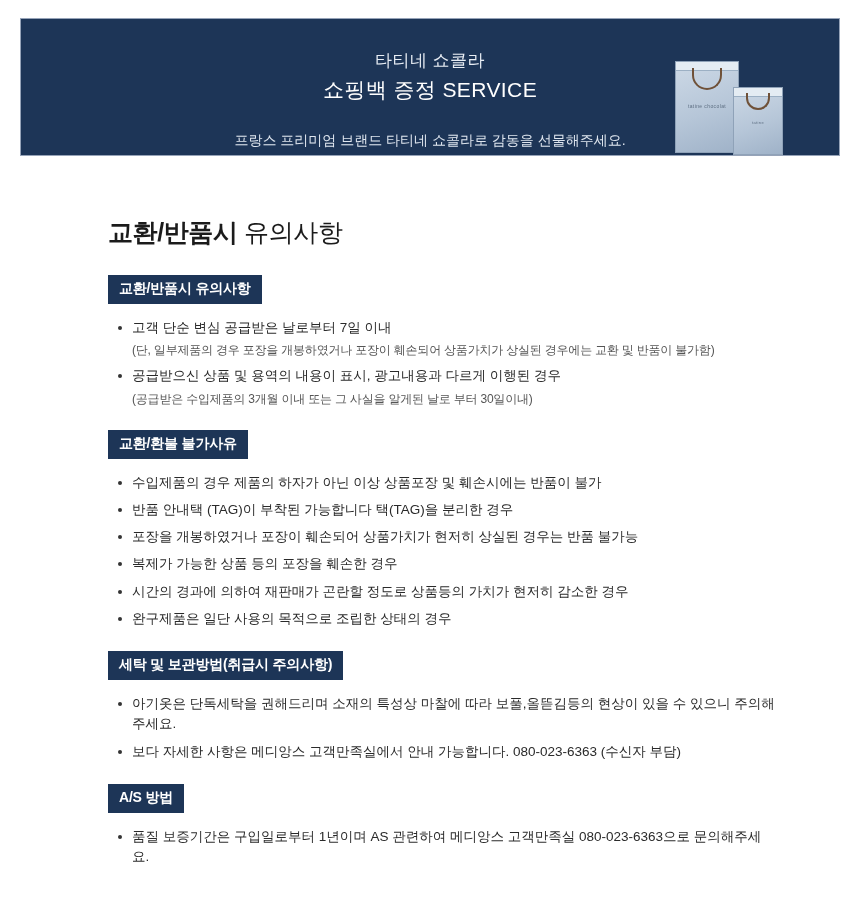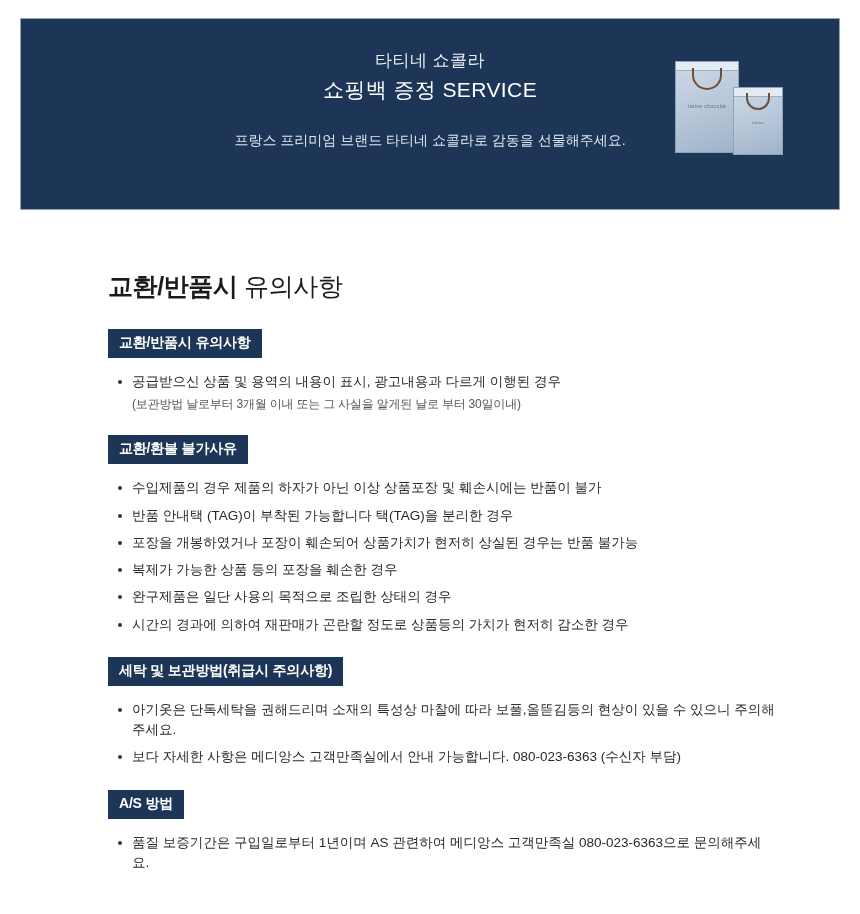--- a/index.html
+++ b/index.html
@@ -19,21 +19,21 @@
   
   .banner-wrap {
     width: 860px;
     padding: 18px 20px 22px 20px;
     background: #ffffff;
   }
   .banner {
     position: relative;
     background: #1d3557;
     border: 1px solid #96a3b8;
-    height: 192px;
+    height: 138px;
     padding: 30px 30px 0 30px;
     overflow: hidden;
   }
   .banner-inner {
     text-align: center;
     color: #ffffff;
   }
   .banner-line1 {
     font-size: 17px;
     letter-spacing: 0.5px;
@@ -195,35 +195,39 @@
 
   <h1 class="page-title">
     <span>교환/반품시</span>
     <span class="light">유의사항</span>
   </h1>
 
   <div class="section">
     <div class="section-tag">교환/반품시 유의사항</div>
     <ul class="bullets">
       <li>
+        <span>고객 단순 변심 공급받은 날로부터 7일 이내</span>
+        <span class="sub-note">(단, 일부제품의 경우 포장을 개봉하였거나 포장이 훼손되어 상품가치가 상실된 경우에는 교환 및 반품이 불가함)</span>
+      </li>
+      <li>
         <span>공급받으신 상품 및 용역의 내용이 표시, 광고내용과 다르게 이행된 경우</span>
-        <span class="sub-note">(보관방법 날로부터 3개월 이내 또는 그 사실을 알게된 날로 부터 30일이내)</span>
+        <span class="sub-note">(공급받은 수입제품의 3개월 이내 또는 그 사실을 알게된 날로 부터 30일이내)</span>
       </li>
     </ul>
   </div>
 
   <div class="section">
     <div class="section-tag">교환/환불 불가사유</div>
     <ul class="bullets tight">
       <li><span>수입제품의 경우 제품의 하자가 아닌 이상 상품포장 및 훼손시에는 반품이 불가</span></li>
       <li><span>반품 안내택 (TAG)이 부착된 가능합니다 택(TAG)을 분리한 경우</span></li>
       <li><span>포장을 개봉하였거나 포장이 훼손되어 상품가치가 현저히 상실된 경우는 반품 불가능</span></li>
       <li><span>복제가 가능한 상품 등의 포장을 훼손한 경우</span></li>
+      <li><span>시간의 경과에 의하여 재판매가 곤란할 정도로 상품등의 가치가 현저히 감소한 경우</span></li>
       <li><span>완구제품은 일단 사용의 목적으로 조립한 상태의 경우</span></li>
-      <li><span>시간의 경과에 의하여 재판매가 곤란할 정도로 상품등의 가치가 현저히 감소한 경우</span></li>
     </ul>
   </div>
 
   <div class="section">
     <div class="section-tag">세탁 및 보관방법(취급시 주의사항)</div>
     <ul class="bullets tight">
       <li><span>아기옷은 단독세탁을 권해드리며 소재의 특성상 마찰에 따라 보풀,올뜯김등의 현상이 있을 수 있으니 주의해주세요.</span></li>
       <li><span>보다 자세한 사항은 메디앙스 고객만족실에서 안내 가능합니다. 080-023-6363 (수신자 부담)</span></li>
     </ul>
   </div>

